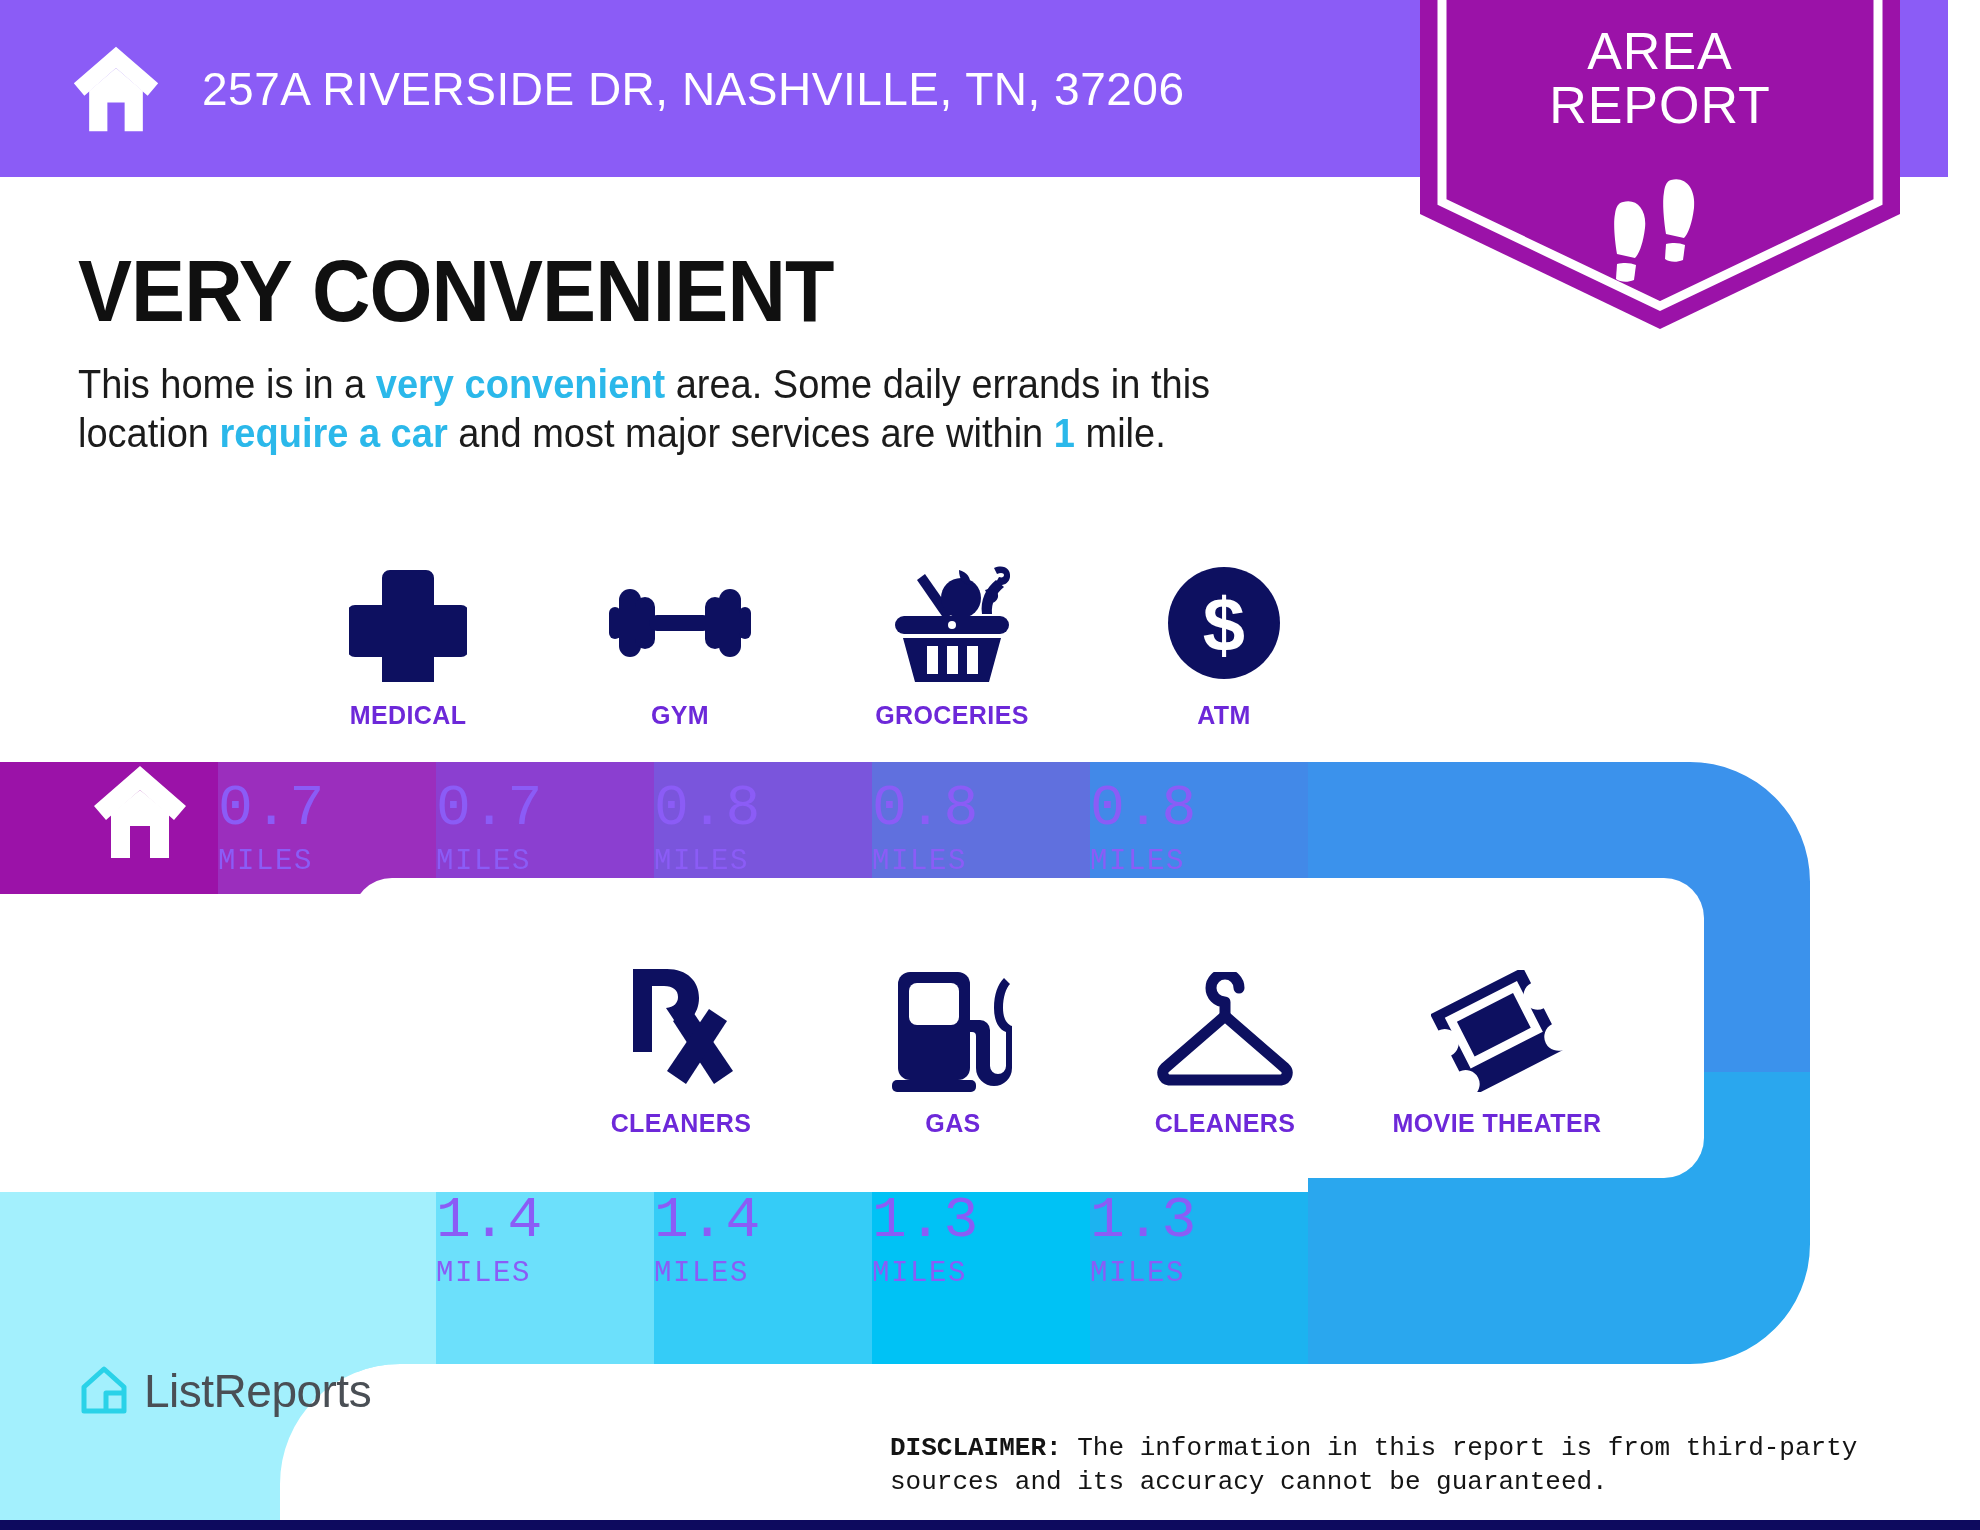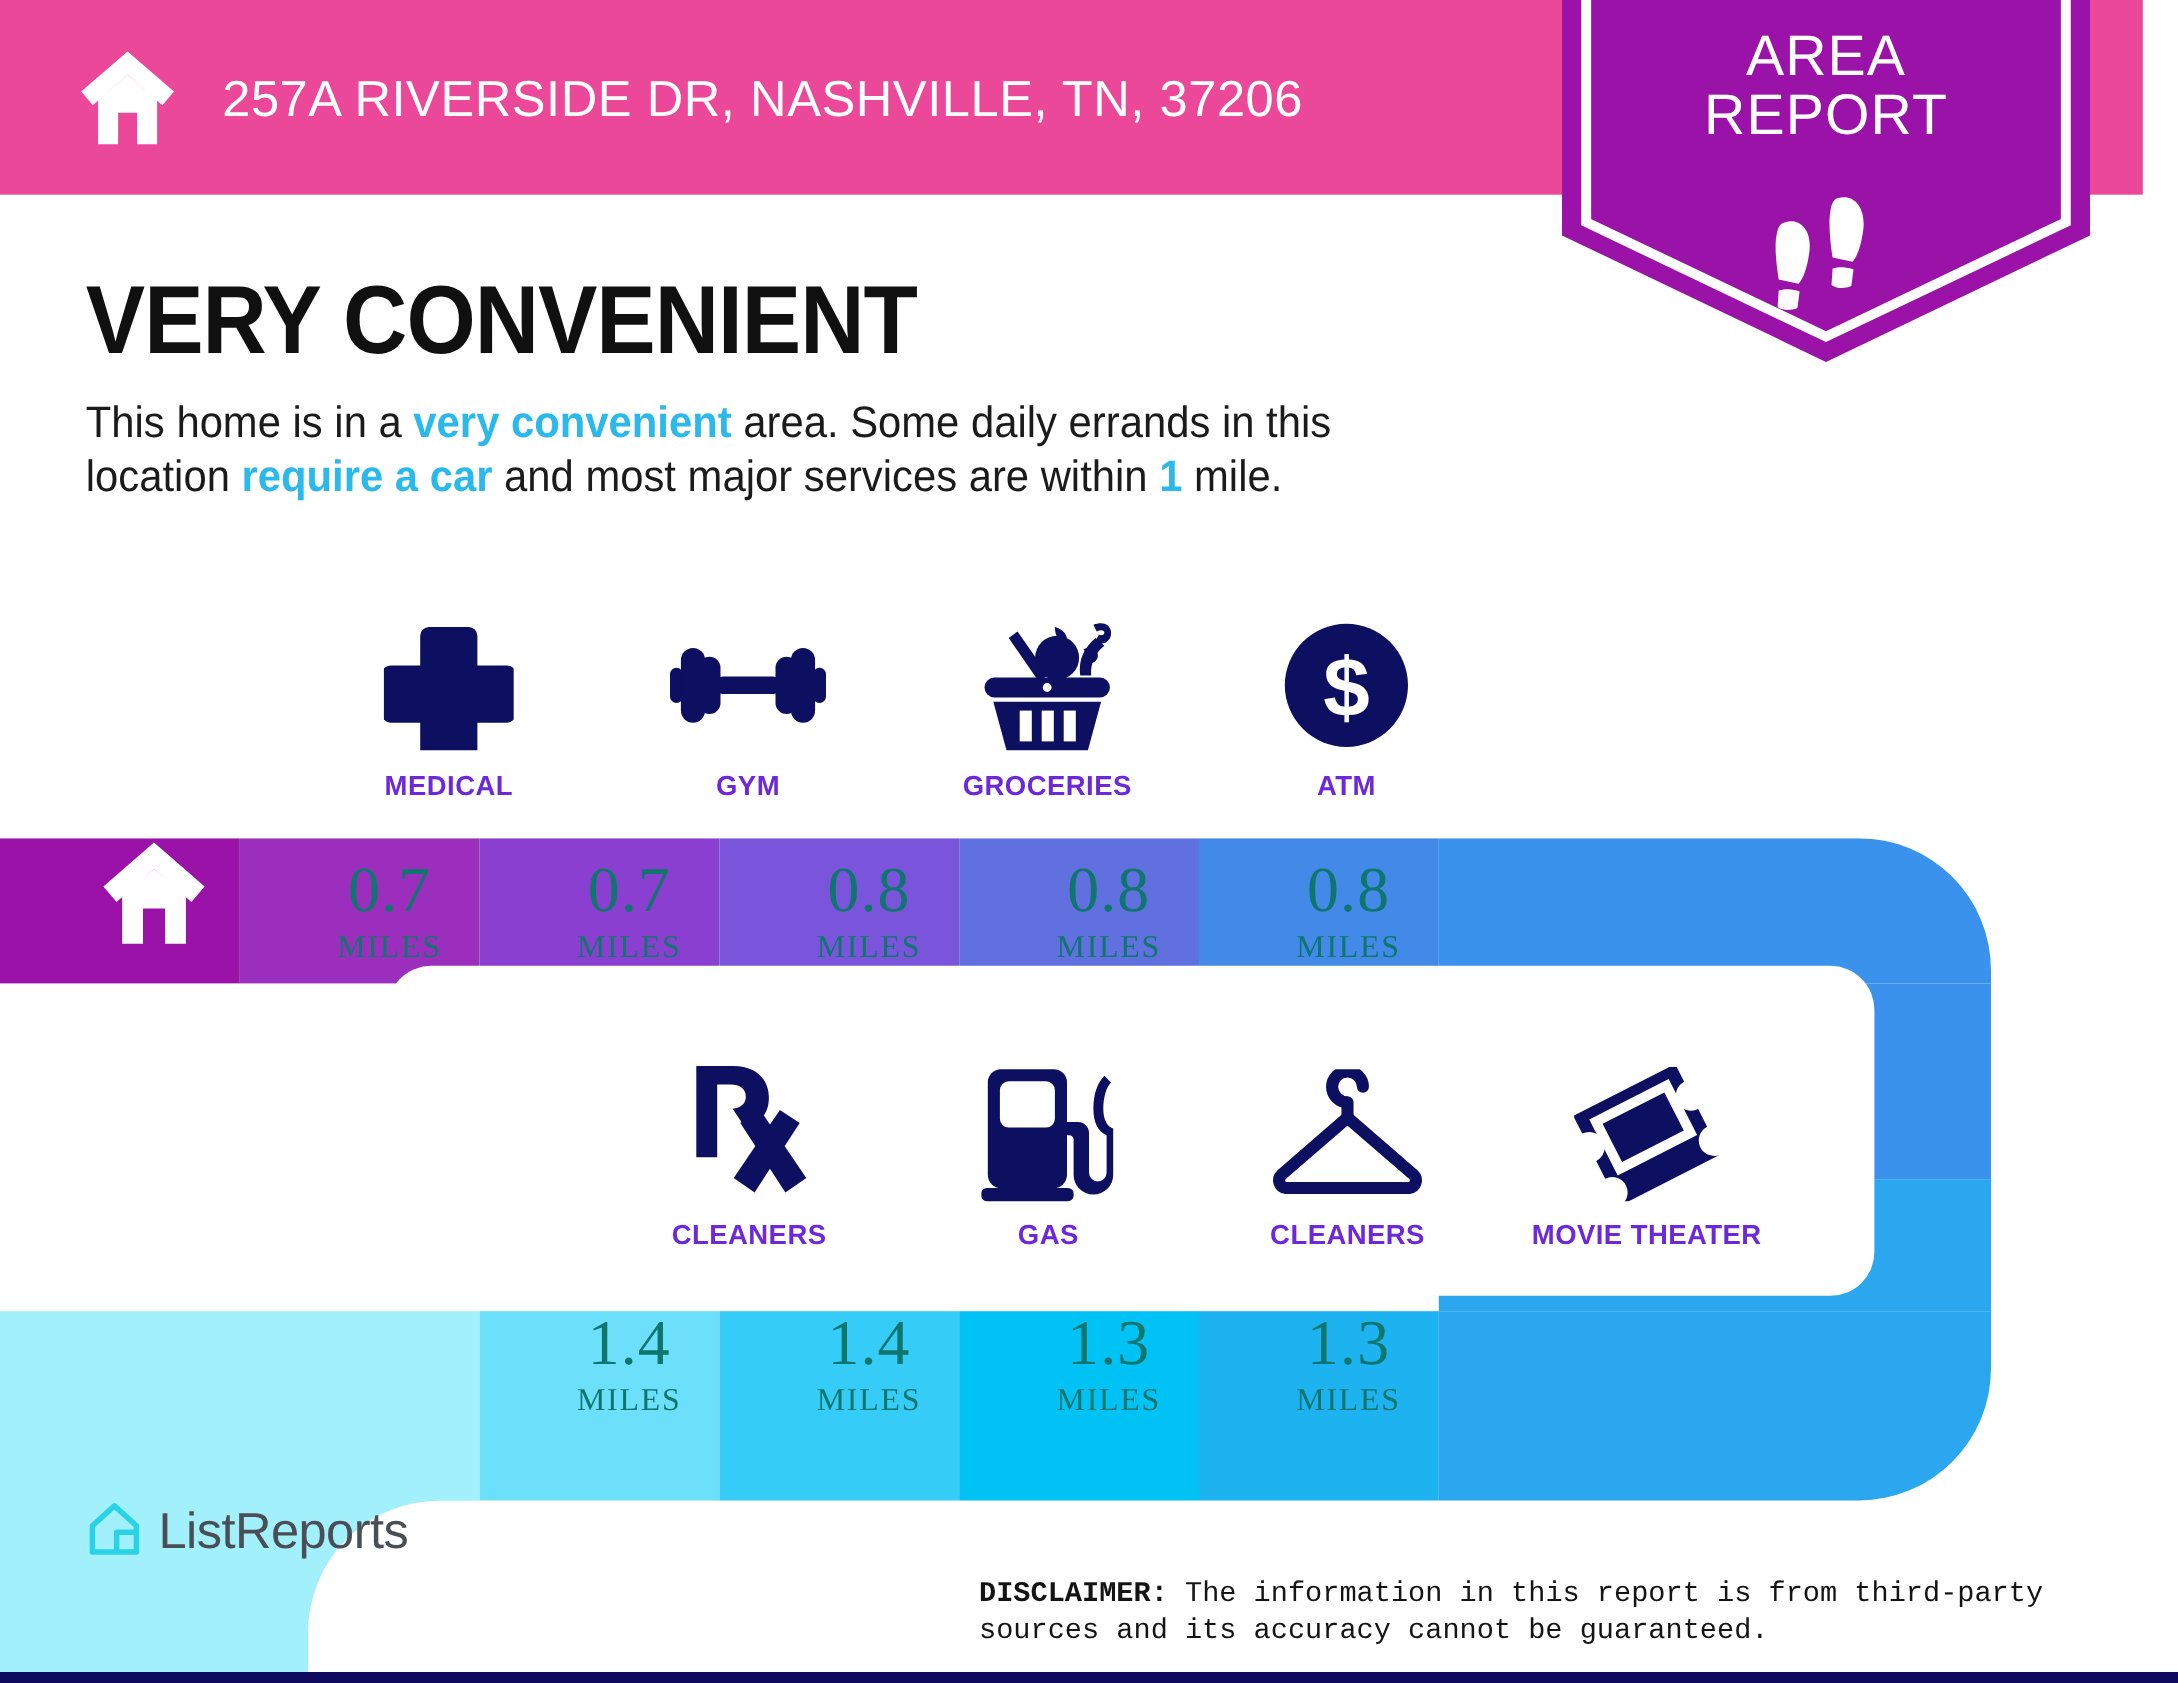--- a/index.html
+++ b/index.html
@@ -7,21 +7,21 @@
     width: 1980px; height: 1530px;
     background: #ffffff;
     font-family: "Liberation Sans", sans-serif;
     overflow: hidden;
   }
   #page { position: relative; width: 1980px; height: 1530px; background: #fff; overflow: hidden; }
 
   
   #header {
     position: absolute; left: 0; top: 0; width: 1948px; height: 177px;
-    background: #ec4899;
+    background: #8b5cf6;
     display: flex; align-items: center;
   }
   #header-home-icon { margin-left: 68px; width: 96px; height: 92px; flex: none; }
   #header-address {
     margin-left: 38px; color: #ffffff;
     font-size: 46px; font-weight: 400; letter-spacing: 0.5px;
     white-space: nowrap;
     font-family: "Liberation Sans Narrow", "Liberation Sans", sans-serif;
   }
 
@@ -74,22 +74,22 @@
   #band svg { display: block; width: 1980px; height: 814px; }
 
   
   #mid-panel {
     position: absolute; left: 352px; top: 878px; width: 1352px; height: 300px;
     background: #ffffff; border-radius: 40px; z-index: 5;
   }
 
   
   .val-cell {
-    position: absolute; width: 272px; text-align: center; color: #0f766e; z-index: 8;
-    font-family: Liberation Serif, serif;
+    position: absolute; width: 272px; color: #8b5cf6; z-index: 8;
+    font-family: Liberation Mono, monospace;
   }
   .val-num { font-size: 58px; line-height: 1; font-weight: 400; letter-spacing: 1px; }
   .val-unit { font-size: 29px; line-height: 1; margin-top: 9px; letter-spacing: 1.6px; }
 
   #band-home-icon { position: absolute; left: 88px; top: 762px; width: 104px; height: 100px; z-index: 8; }
 
   
   #logo { position: absolute; left: 78px; top: 1364px; display: flex; align-items: center; z-index: 12; }
   #logo-mark { width: 52px; height: 52px; flex: none; }
   #logo-text { margin-left: 14px; font-size: 46px; color: #4a4f55; letter-spacing: -0.5px; }

